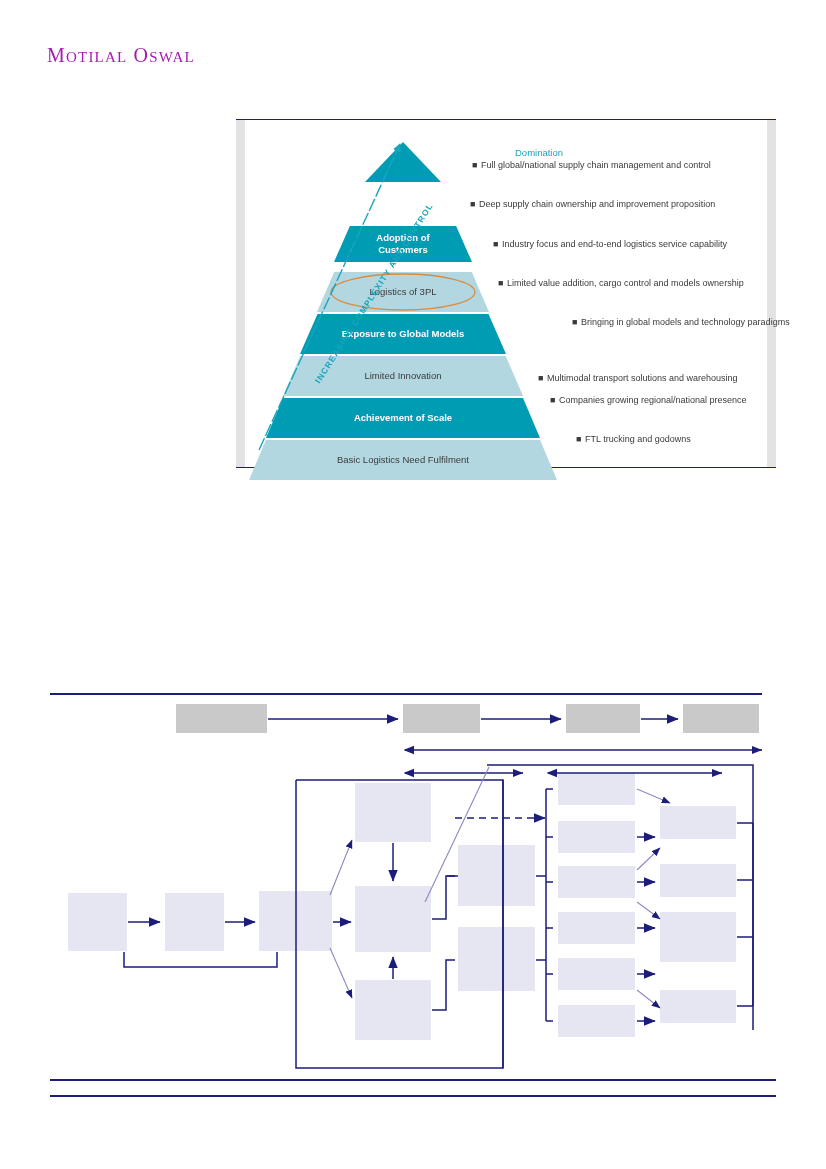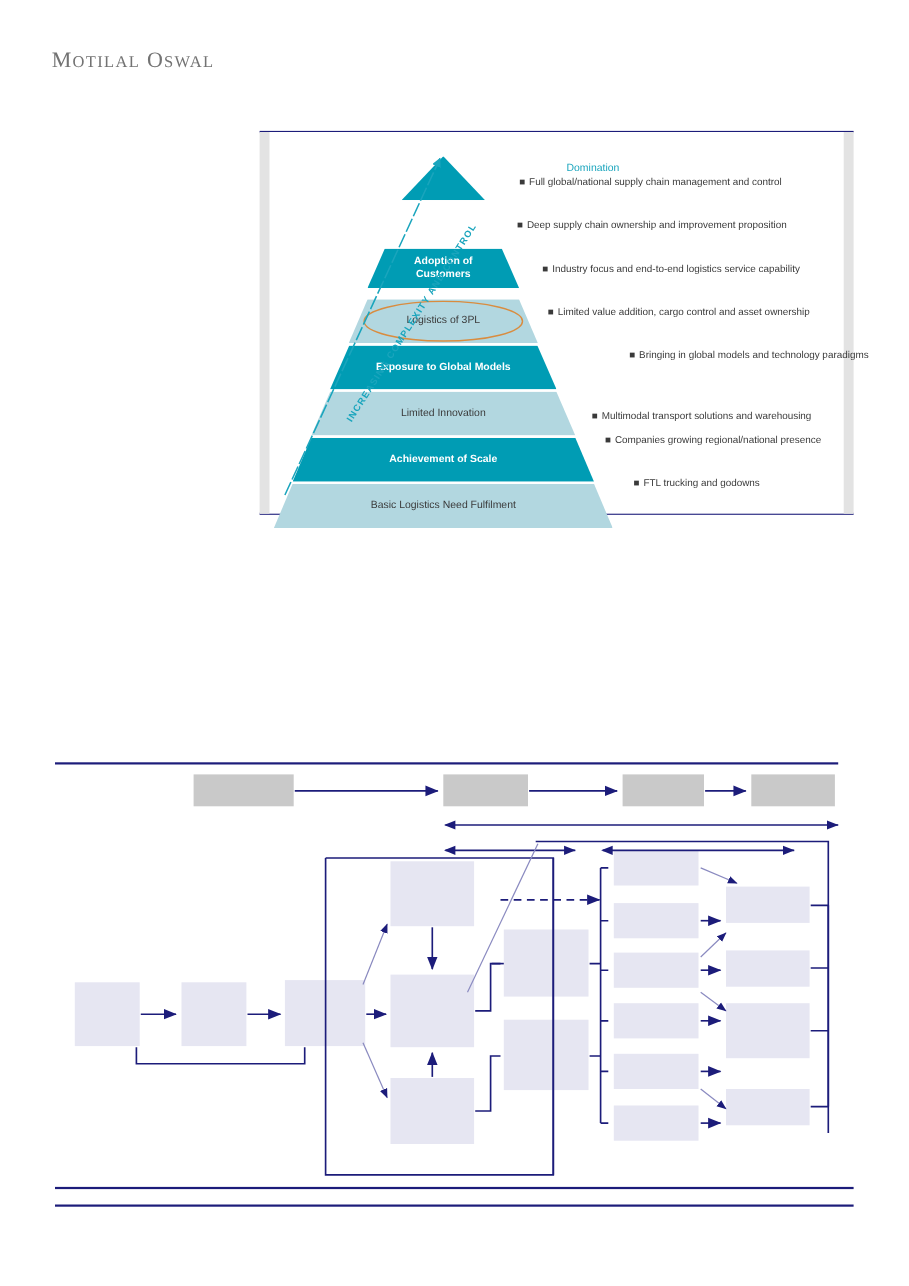--- a/index.html
+++ b/index.html
@@ -7,21 +7,21 @@
     width:826px;height:1169px;position:relative;
     background:#ffffff;
     font-family:"Liberation Sans", sans-serif;
     overflow:hidden;
   }
 
   
   #brand-header{
     position:absolute; left:47px; top:44px;
     font-family:"Liberation Serif", serif;
-    font-size:20px; letter-spacing:1.2px; color:#737373;
+    font-size:20px; letter-spacing:1.2px; color:#a21caf;
     white-space:nowrap;
   }
   #brand-header .bigcap{font-size:20px;}
   #brand-header .smallcap{font-size:15px;}
 
   
   #pyramid-exhibit{
     position:absolute; left:236px; top:120px;
     width:540px; height:347px;
     background:#ffffff;
@@ -158,21 +158,21 @@
   <div class="bullet-row" style="left:227px;top:40px;">
     <span class="dot">■</span><span>Full global/national supply chain management and control</span>
   </div>
   <div class="bullet-row" style="left:225px;top:79px;">
     <span class="dot">■</span><span>Deep supply chain ownership and improvement proposition</span>
   </div>
   <div class="bullet-row" style="left:248px;top:119px;">
     <span class="dot">■</span><span>Industry focus and end-to-end logistics service capability</span>
   </div>
   <div class="bullet-row" style="left:253px;top:158px;">
-    <span class="dot">■</span><span>Limited value addition, cargo control and asset ownership</span>
+    <span class="dot">■</span><span>Limited value addition, cargo control and models ownership</span>
   </div>
   <div class="bullet-row" style="left:283px;top:197px;padding-left:44px;">
     <span class="dot">■</span><span>Bringing in global models and technology paradigms</span>
   </div>
   <div class="bullet-row" style="left:293px;top:253px;">
     <span class="dot">■</span><span>Multimodal transport solutions and warehousing</span>
   </div>
   <div class="bullet-row" style="left:305px;top:275px;">
     <span class="dot">■</span><span>Companies growing regional/national presence</span>
   </div>

